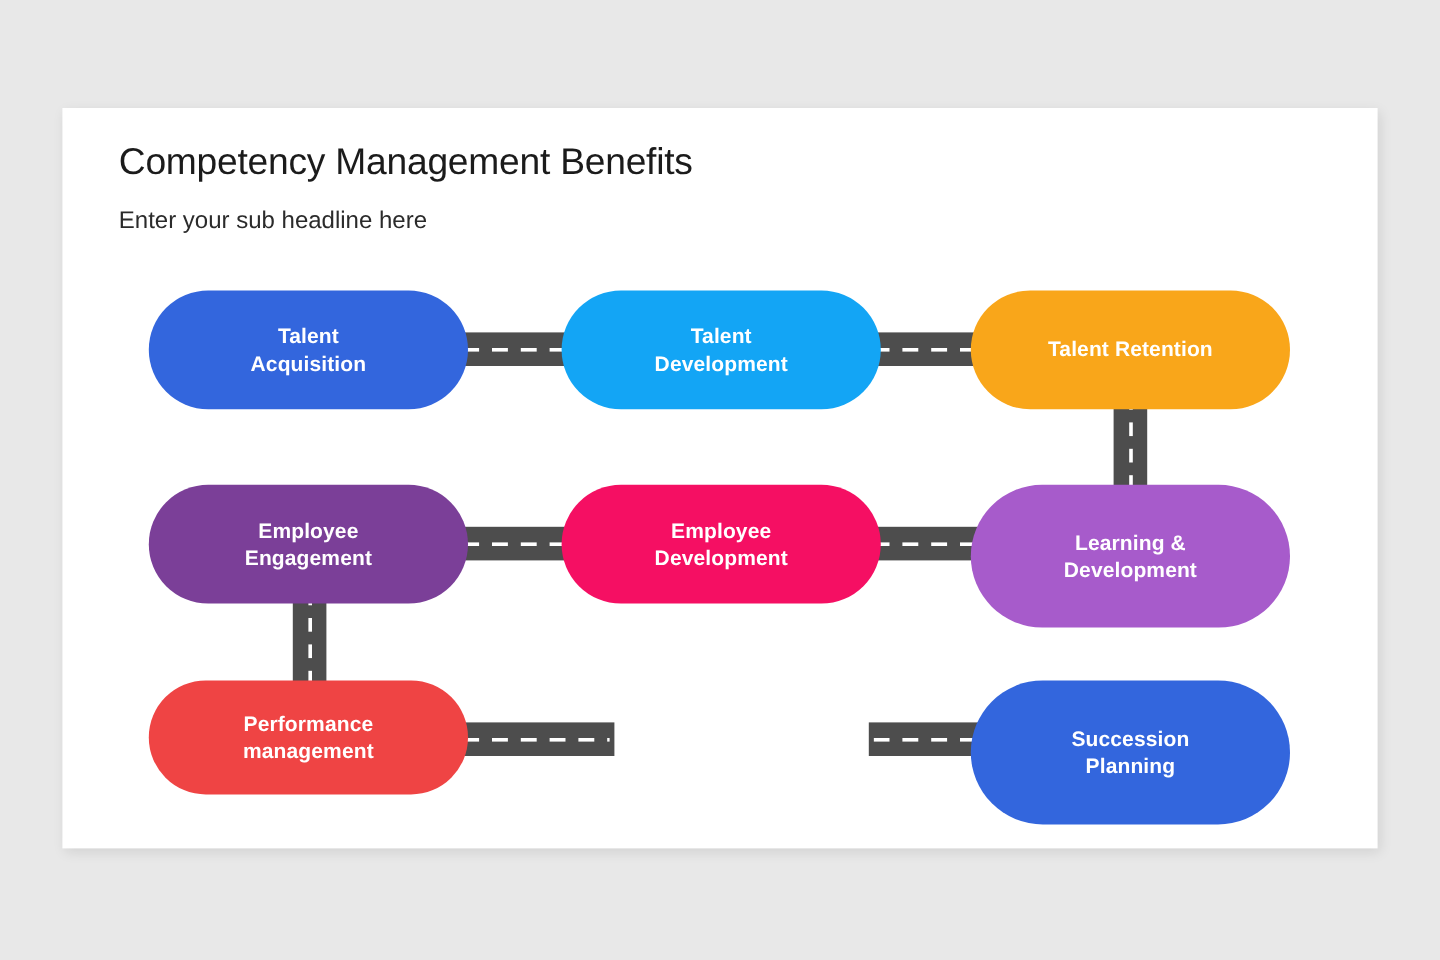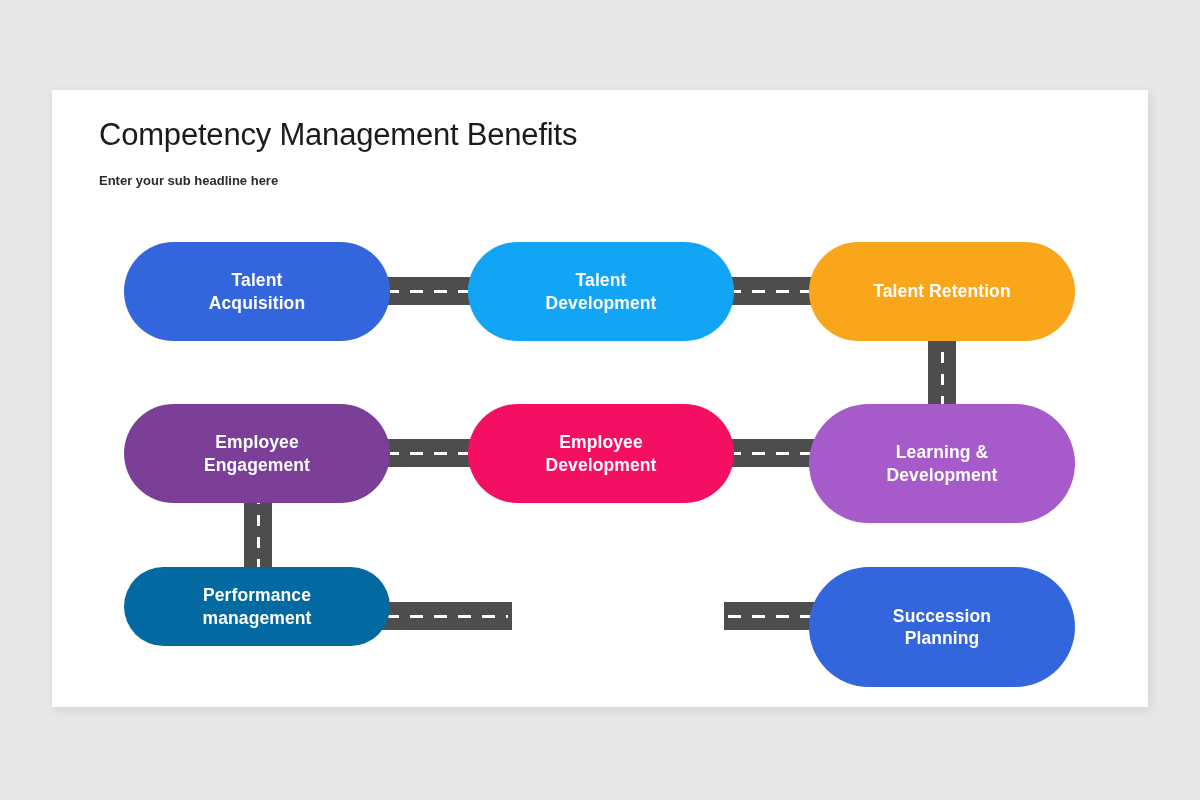--- a/index.html
+++ b/index.html
@@ -41,22 +41,22 @@
     color: #1b1b1b;
     letter-spacing: -0.2px;
     white-space: nowrap;
     font-family: "Liberation Sans", sans-serif;
   }
 
   #page-subtitle {
     position: absolute;
     left: 47px;
     top: 83px;
-    font-size: 13px;
-    font-weight: 700;
+    font-size: 20px;
+    font-weight: 400;
     color: #2b2b2b;
     white-space: nowrap;
   }
 
   
   #diagram {
     position: absolute;
     left: 0;
     top: 0;
     width: 1096px;
@@ -166,21 +166,21 @@
       <div class="pill" style="left:416px; top:302px; width:266px; height:99px; background:#f50f63;">
         <span class="pill-label">Employee
 Development</span>
       </div>
 
       <div class="pill" style="left:757px; top:302px; width:266px; height:119px; background:#a75bcb;">
         <span class="pill-label">Learning &amp;
 Development</span>
       </div>
 
-      <div class="pill" style="left:72px; top:465px; width:266px; height:79px; background:#0369a1;">
+      <div class="pill" style="left:72px; top:465px; width:266px; height:95px; background:#ef4444;">
         <span class="pill-label">Performance
 management</span>
       </div>
 
 
       <div class="pill" style="left:757px; top:465px; width:266px; height:120px; background:#3366dd;">
         <span class="pill-label">Succession
 Planning</span>
       </div>
 

